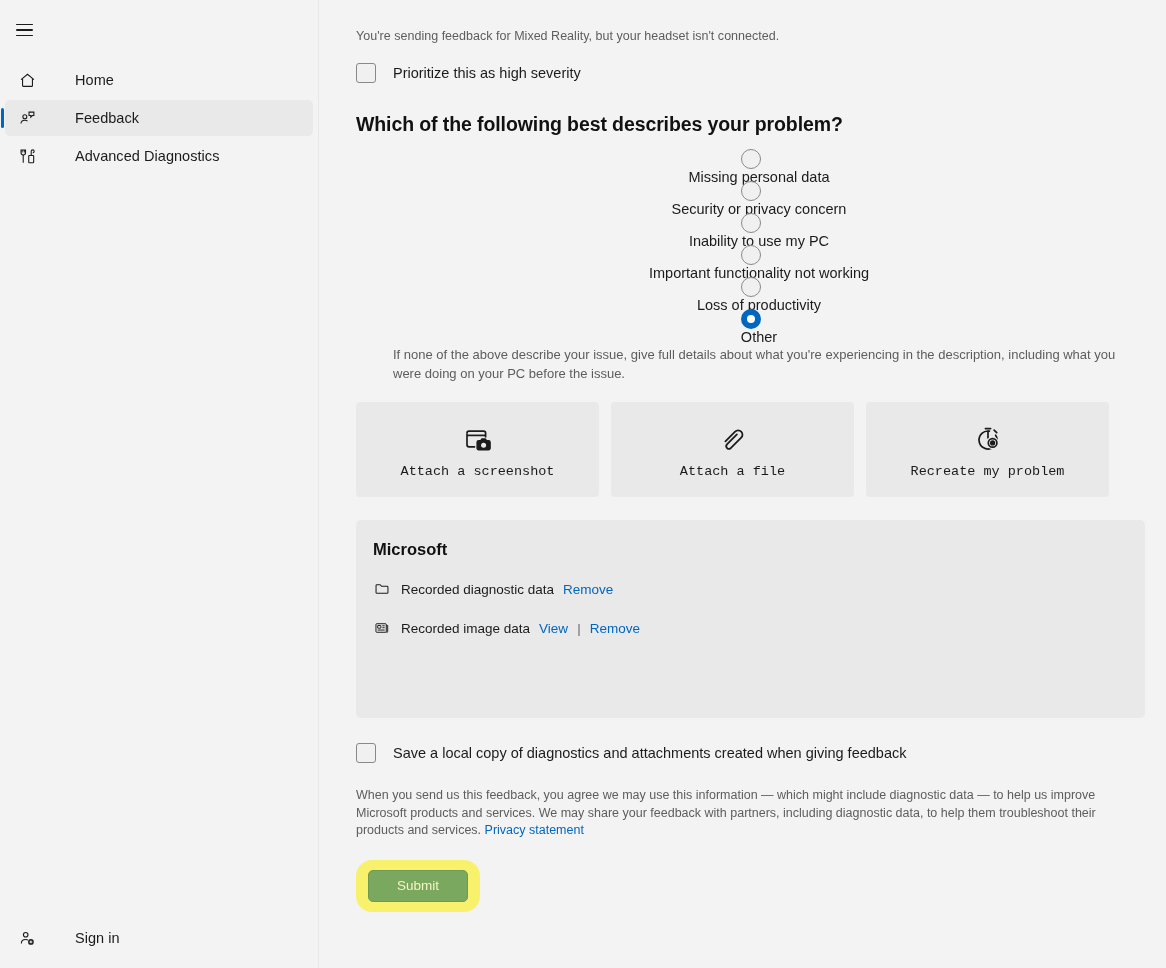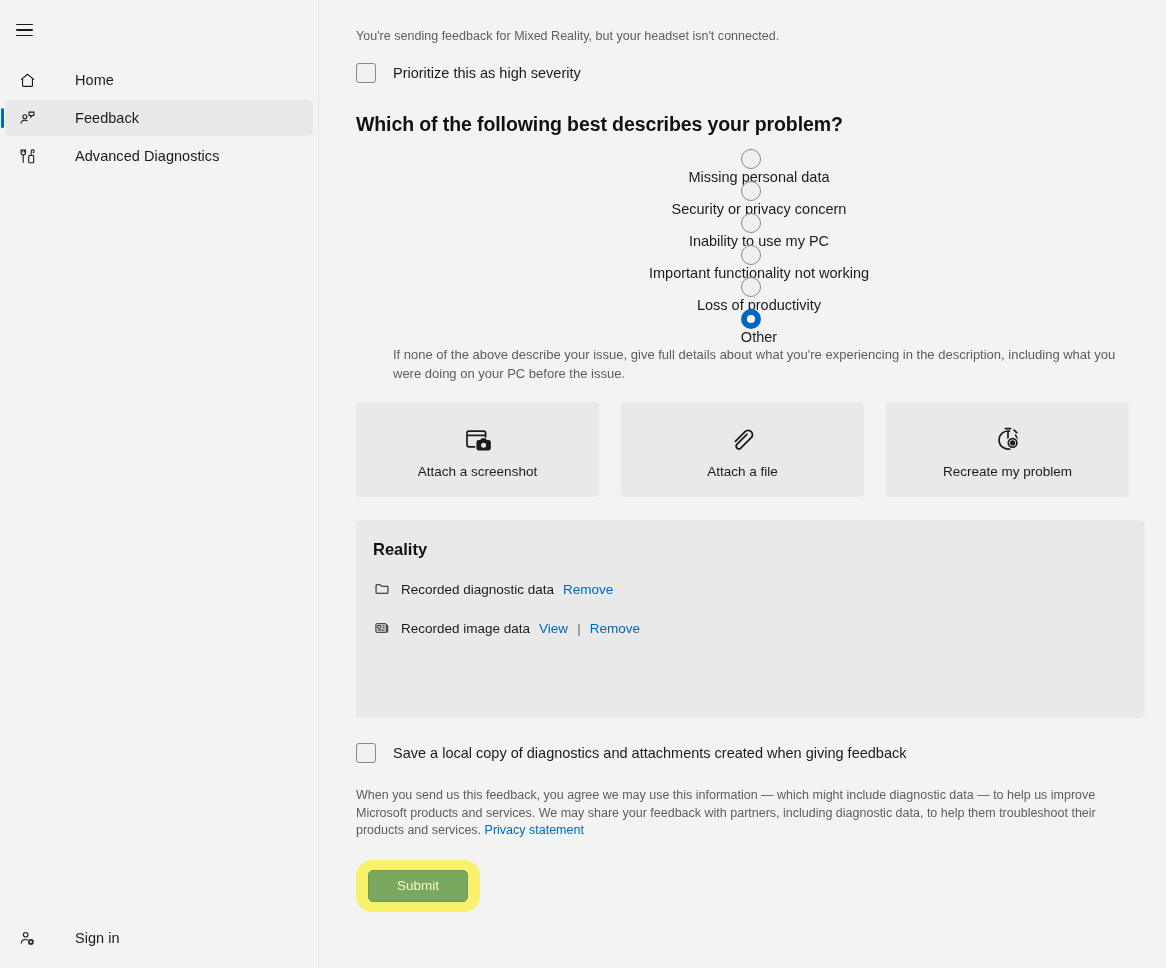--- a/index.html
+++ b/index.html
@@ -194,22 +194,23 @@
     font-size: 17px;
     font-weight: bold;
     margin-top: 24px;
     letter-spacing: -0.05px;
     color: #111;
   }
 
   
   .attach-grid {
     display: flex;
-    gap: 22px;
+    gap: 12px;
     margin-top: 19px;
+    font-family: Liberation Mono, monospace;
   }
   .attach-btn {
     width: 243px;
     height: 95px;
     background: #e9e9e9;
     border: none;
     border-radius: 4px;
     display: flex;
     flex-direction: column;
     align-items: center;
@@ -453,21 +454,21 @@
             <circle cx="21.6" cy="20.9" r="4.3"></circle>
             <circle cx="21.6" cy="20.9" r="2.6" fill="#1b1b1b" stroke="none"></circle>
           </svg>
         </span>
         <span class="attach-text">Recreate my problem</span>
       </button>
 
     </div>
 
     <section class="attached-panel">
-      <div class="attached-title">Reality</div>
+      <div class="attached-title">Microsoft</div>
 
       <div class="attached-row">
         <span class="file-ico">
           <svg width="16" height="16" viewBox="0 0 18 18" fill="none" stroke="currentColor" stroke-width="1.15" stroke-linejoin="round">
             <path d="M2.3 5.6V13a.9.9 0 0 0 .9.9h11.6a.9.9 0 0 0 .9-.9V6.9a.9.9 0 0 0-.9-.9H8.6L7 4.2H3.2a.9.9 0 0 0-.9.9z"></path>
           </svg>
         </span>
         <span class="fname">Recorded diagnostic data</span>
         <span class="link">Remove</span>
       </div>

